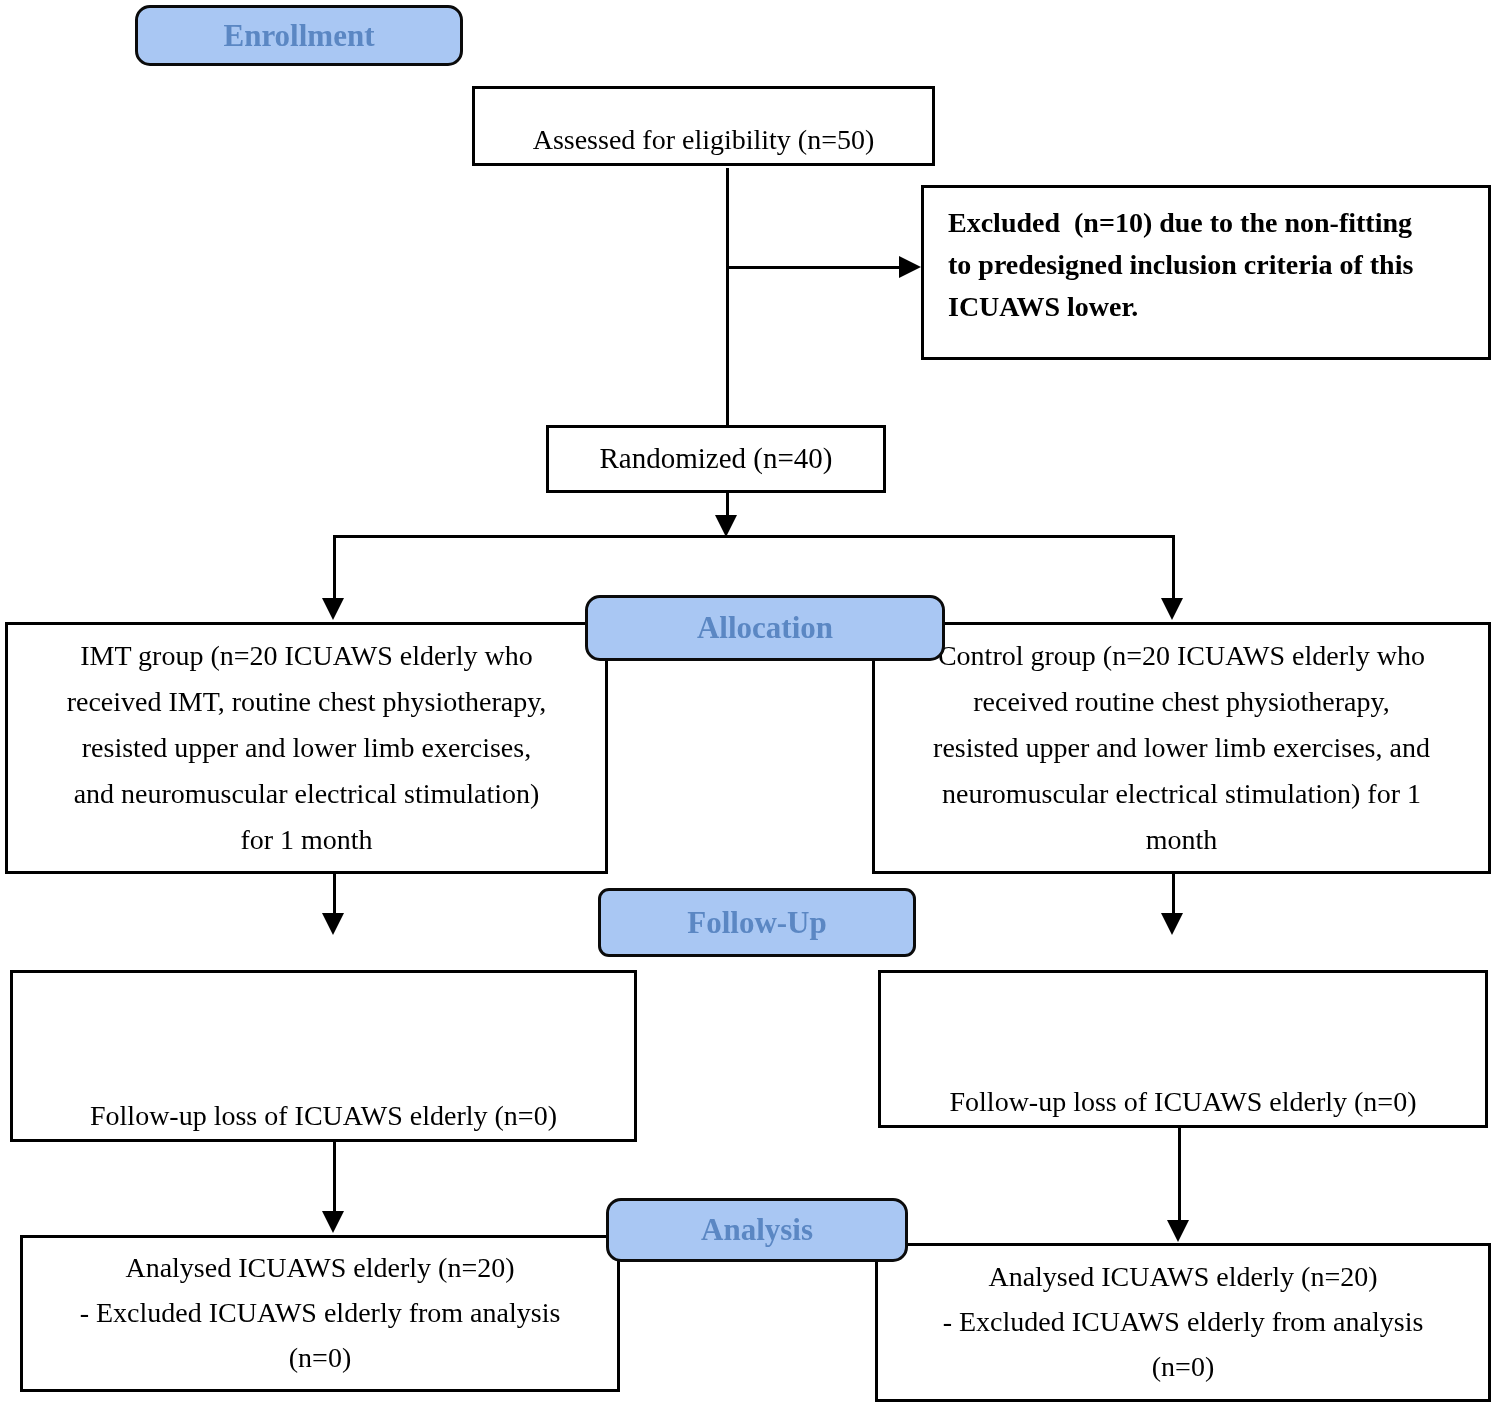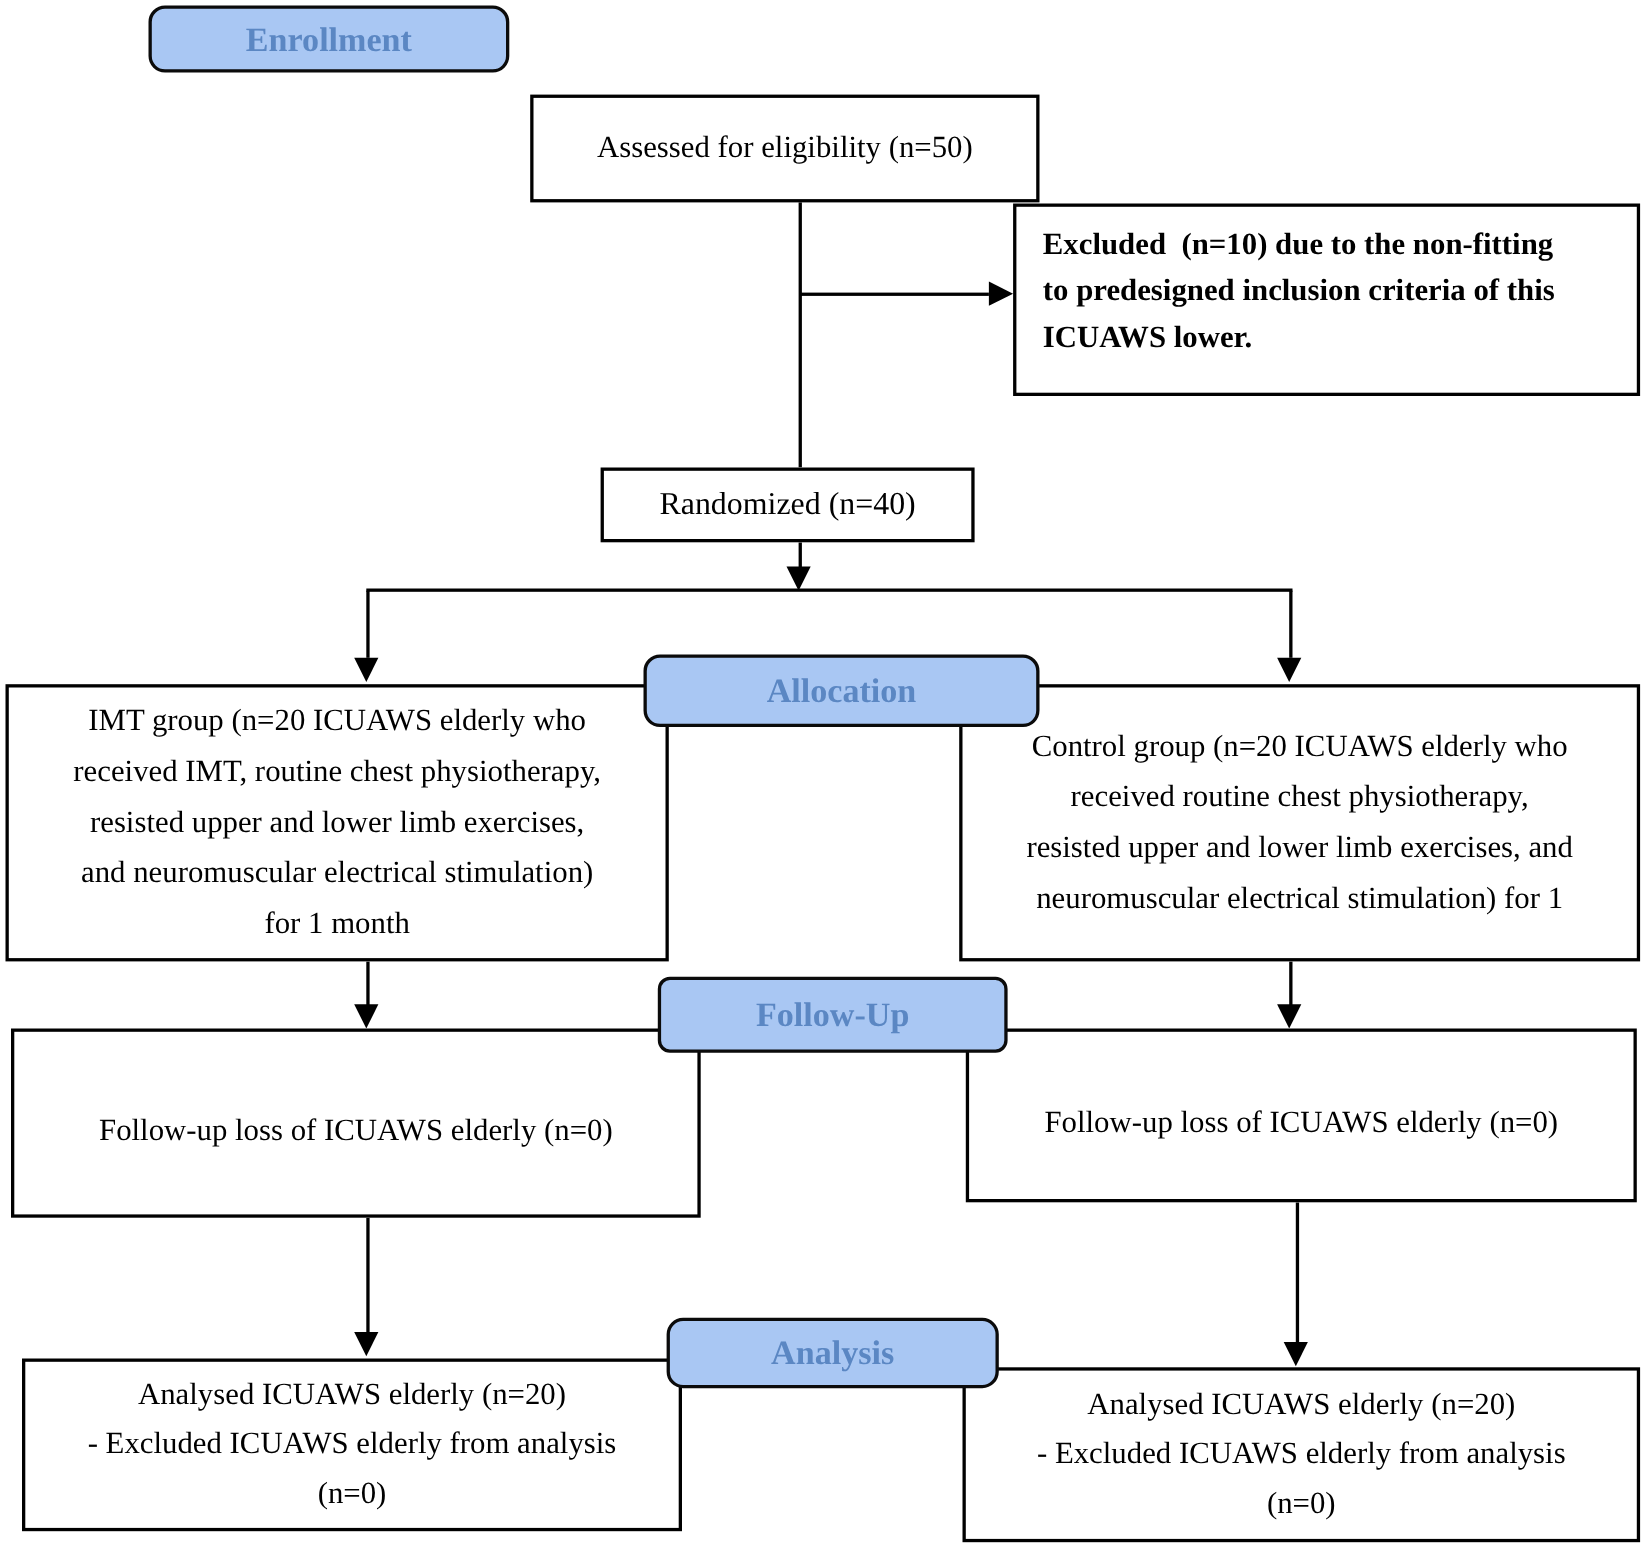--- a/index.html
+++ b/index.html
@@ -35,21 +35,21 @@
     box-sizing: border-box;
     z-index: 2;
     font-size: 28px;
     line-height: 1.64;
     display: flex;
     flex-direction: column;
     align-items: center;
     justify-content: center;
     text-align: center;
   }
-  .box.top-align { justify-content: center; padding-top: 14px; }
+  .box.top-align { justify-content: flex-end; padding-top: 14px; margin-top: 35px; }
   .box.left-align {
     align-items: flex-start;
     justify-content: flex-start;
     text-align: left;
     padding: 14px 24px;
     line-height: 1.5;
     font-weight: bold;
   }
   .box .txt-line { width: 100%; }
   .pre { white-space: pre-wrap; }
@@ -95,21 +95,21 @@
 
   <div class="vline" style="left:1172px; top:874px; height:41px;"></div>
   <div class="arrowhead-down" style="left:1161px; top:913px;"></div>
 
   <div class="vline" style="left:333px; top:1107px; height:106px;"></div>
   <div class="arrowhead-down" style="left:322px; top:1211px;"></div>
 
   <div class="vline" style="left:1178px; top:1093px; height:129px;"></div>
   <div class="arrowhead-down" style="left:1167px; top:1220px;"></div>
 
-  <div class="box" style="left:482px; top:86px; width:463px; height:98px;">
+  <div class="box" style="left:472px; top:86px; width:463px; height:80px;justify-content:flex-end;">
     <span>Assessed for eligibility (n=50)</span>
   </div>
 
   <div class="box left-align" style="left:921px; top:185px; width:570px; height:175px;">
     <div class="txt-line pre">Excluded  (n=10) due to the non-fitting</div>
     <div class="txt-line pre">to predesigned inclusion criteria of this</div>
     <div class="txt-line pre">ICUAWS lower.</div>
   </div>
 
   <div class="box" style="left:546px; top:425px; width:340px; height:68px; font-size:29px;">
@@ -122,20 +122,21 @@
     <div class="txt-line">resisted upper and lower limb exercises,</div>
     <div class="txt-line">and neuromuscular electrical stimulation)</div>
     <div class="txt-line">for 1 month</div>
   </div>
 
   <div class="box" style="left:872px; top:622px; width:619px; height:252px; padding:6px 10px;">
     <div class="txt-line">Control group (n=20 ICUAWS elderly who</div>
     <div class="txt-line">received routine chest physiotherapy,</div>
     <div class="txt-line">resisted upper and lower limb exercises, and</div>
     <div class="txt-line">neuromuscular electrical stimulation) for 1</div>
+    <div class="txt-line">month</div>
   </div>
 
   <div class="box top-align" style="left:10px; top:935px; width:627px; height:172px;">
     <span>Follow-up loss of ICUAWS elderly (n=0)</span>
   </div>
 
   <div class="box top-align" style="left:878px; top:935px; width:610px; height:158px;">
     <span>Follow-up loss of ICUAWS elderly (n=0)</span>
   </div>
 

